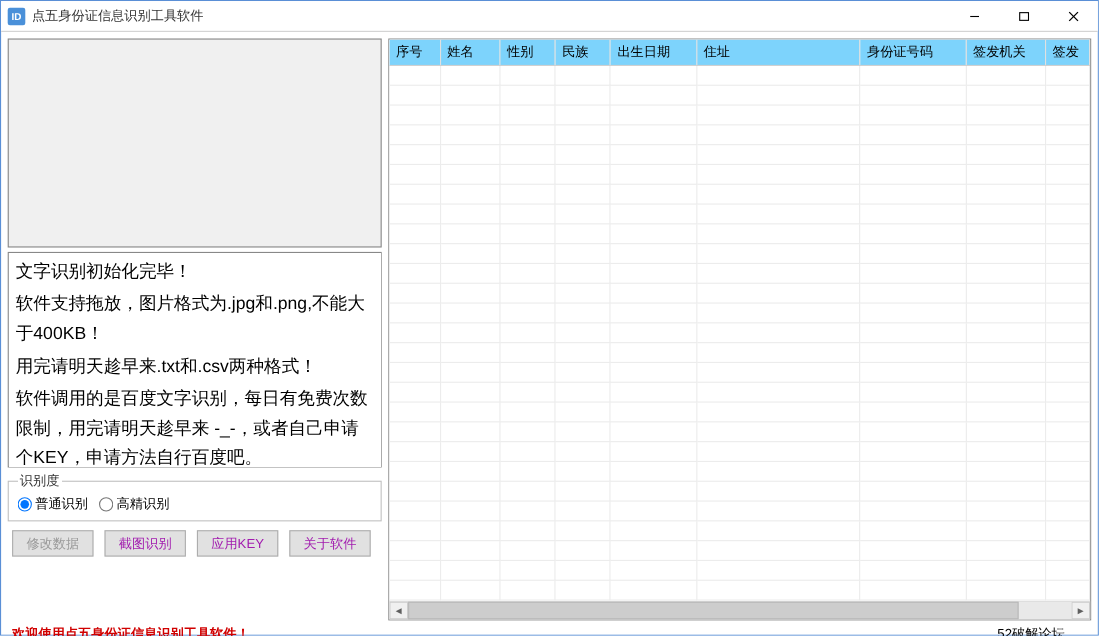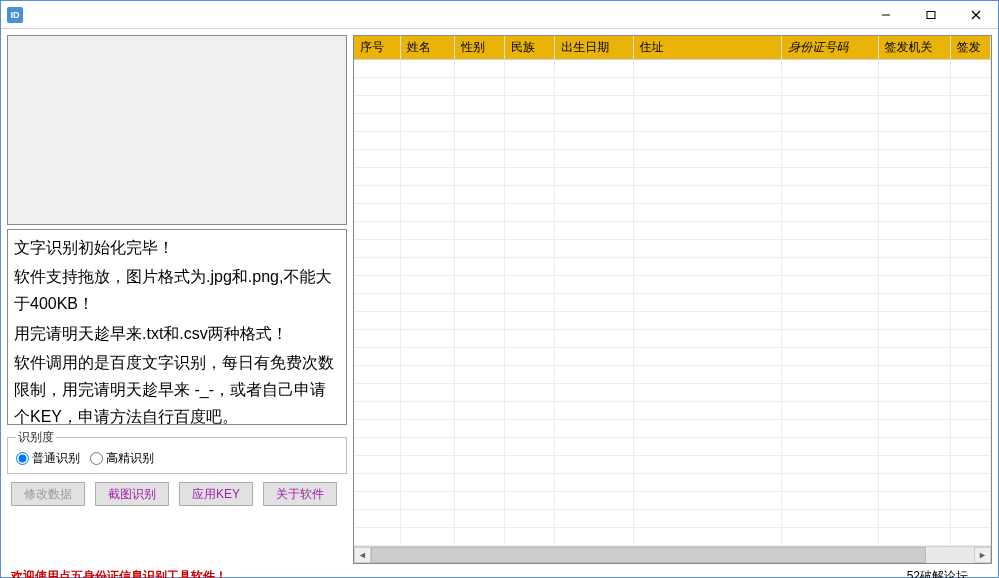--- a/index.html
+++ b/index.html
@@ -163,21 +163,21 @@
   }
   .tbl th {
     text-align: left;
     font-weight: normal;
     font-size: 12px;
     color: #000;
     border-right: 1px solid #e0e0e0;
     border-bottom: 1px solid #d0d0d0;
     padding: 3px 6px;
     height: 22px;
-    background: #eab308;
+    background: #7dd3fc;
   }
   .tbl td {
     border-right: 1px solid #ececec;
     border-bottom: 1px solid #ececec;
     height: 18px;
   }
   .hscroll {
     height: 17px;
     background: #f0f0f0;
     border-top: 1px solid #d0d0d0;
@@ -216,20 +216,21 @@
   .status-spacer { flex: 1; }
   .status-right { color: #000; padding-right: 20px; }
 </style>
 </head>
 <body>
 
 <div class="window">
 
   <div class="titlebar">
     <div class="app-icon">ID</div>
+    <div class="titlebar-title">点五身份证信息识别工具软件</div>
     <div class="titlebar-spacer"></div>
     <div class="win-btn">
       <svg width="10" height="10" viewBox="0 0 10 10">
           <line x1="1" y1="5" x2="9" y2="5" stroke="#000" stroke-width="1"></line>
         </svg>
     </div>
     <div class="win-btn">
       <svg width="10" height="10" viewBox="0 0 10 10">
           <rect x="1" y="1.5" width="8" height="7" fill="none" stroke="#000" stroke-width="1"></rect>
         </svg>
@@ -284,21 +285,21 @@
         <div class="table-wrap">
           <table class="tbl" id="results-table">
               <thead>
                 <tr>
                   <th style="width: 46px;">序号</th>
                   <th style="width: 54px;">姓名</th>
                   <th style="width: 50px;">性别</th>
                   <th style="width: 50px;">民族</th>
                   <th style="width: 78px;">出生日期</th>
                   <th style="width: 148px;">住址</th>
-                  <th style="width: 96px; font-style: italic;">身份证号码</th>
+                  <th style="width: 96px;">身份证号码</th>
                   <th style="width: 72px;">签发机关</th>
                   <th style="width: 40px;">签发</th>
                 </tr>
               </thead>
               <tbody>
                 <tr>
                   <td></td>
                   <td></td>
                   <td></td>
                   <td></td>

